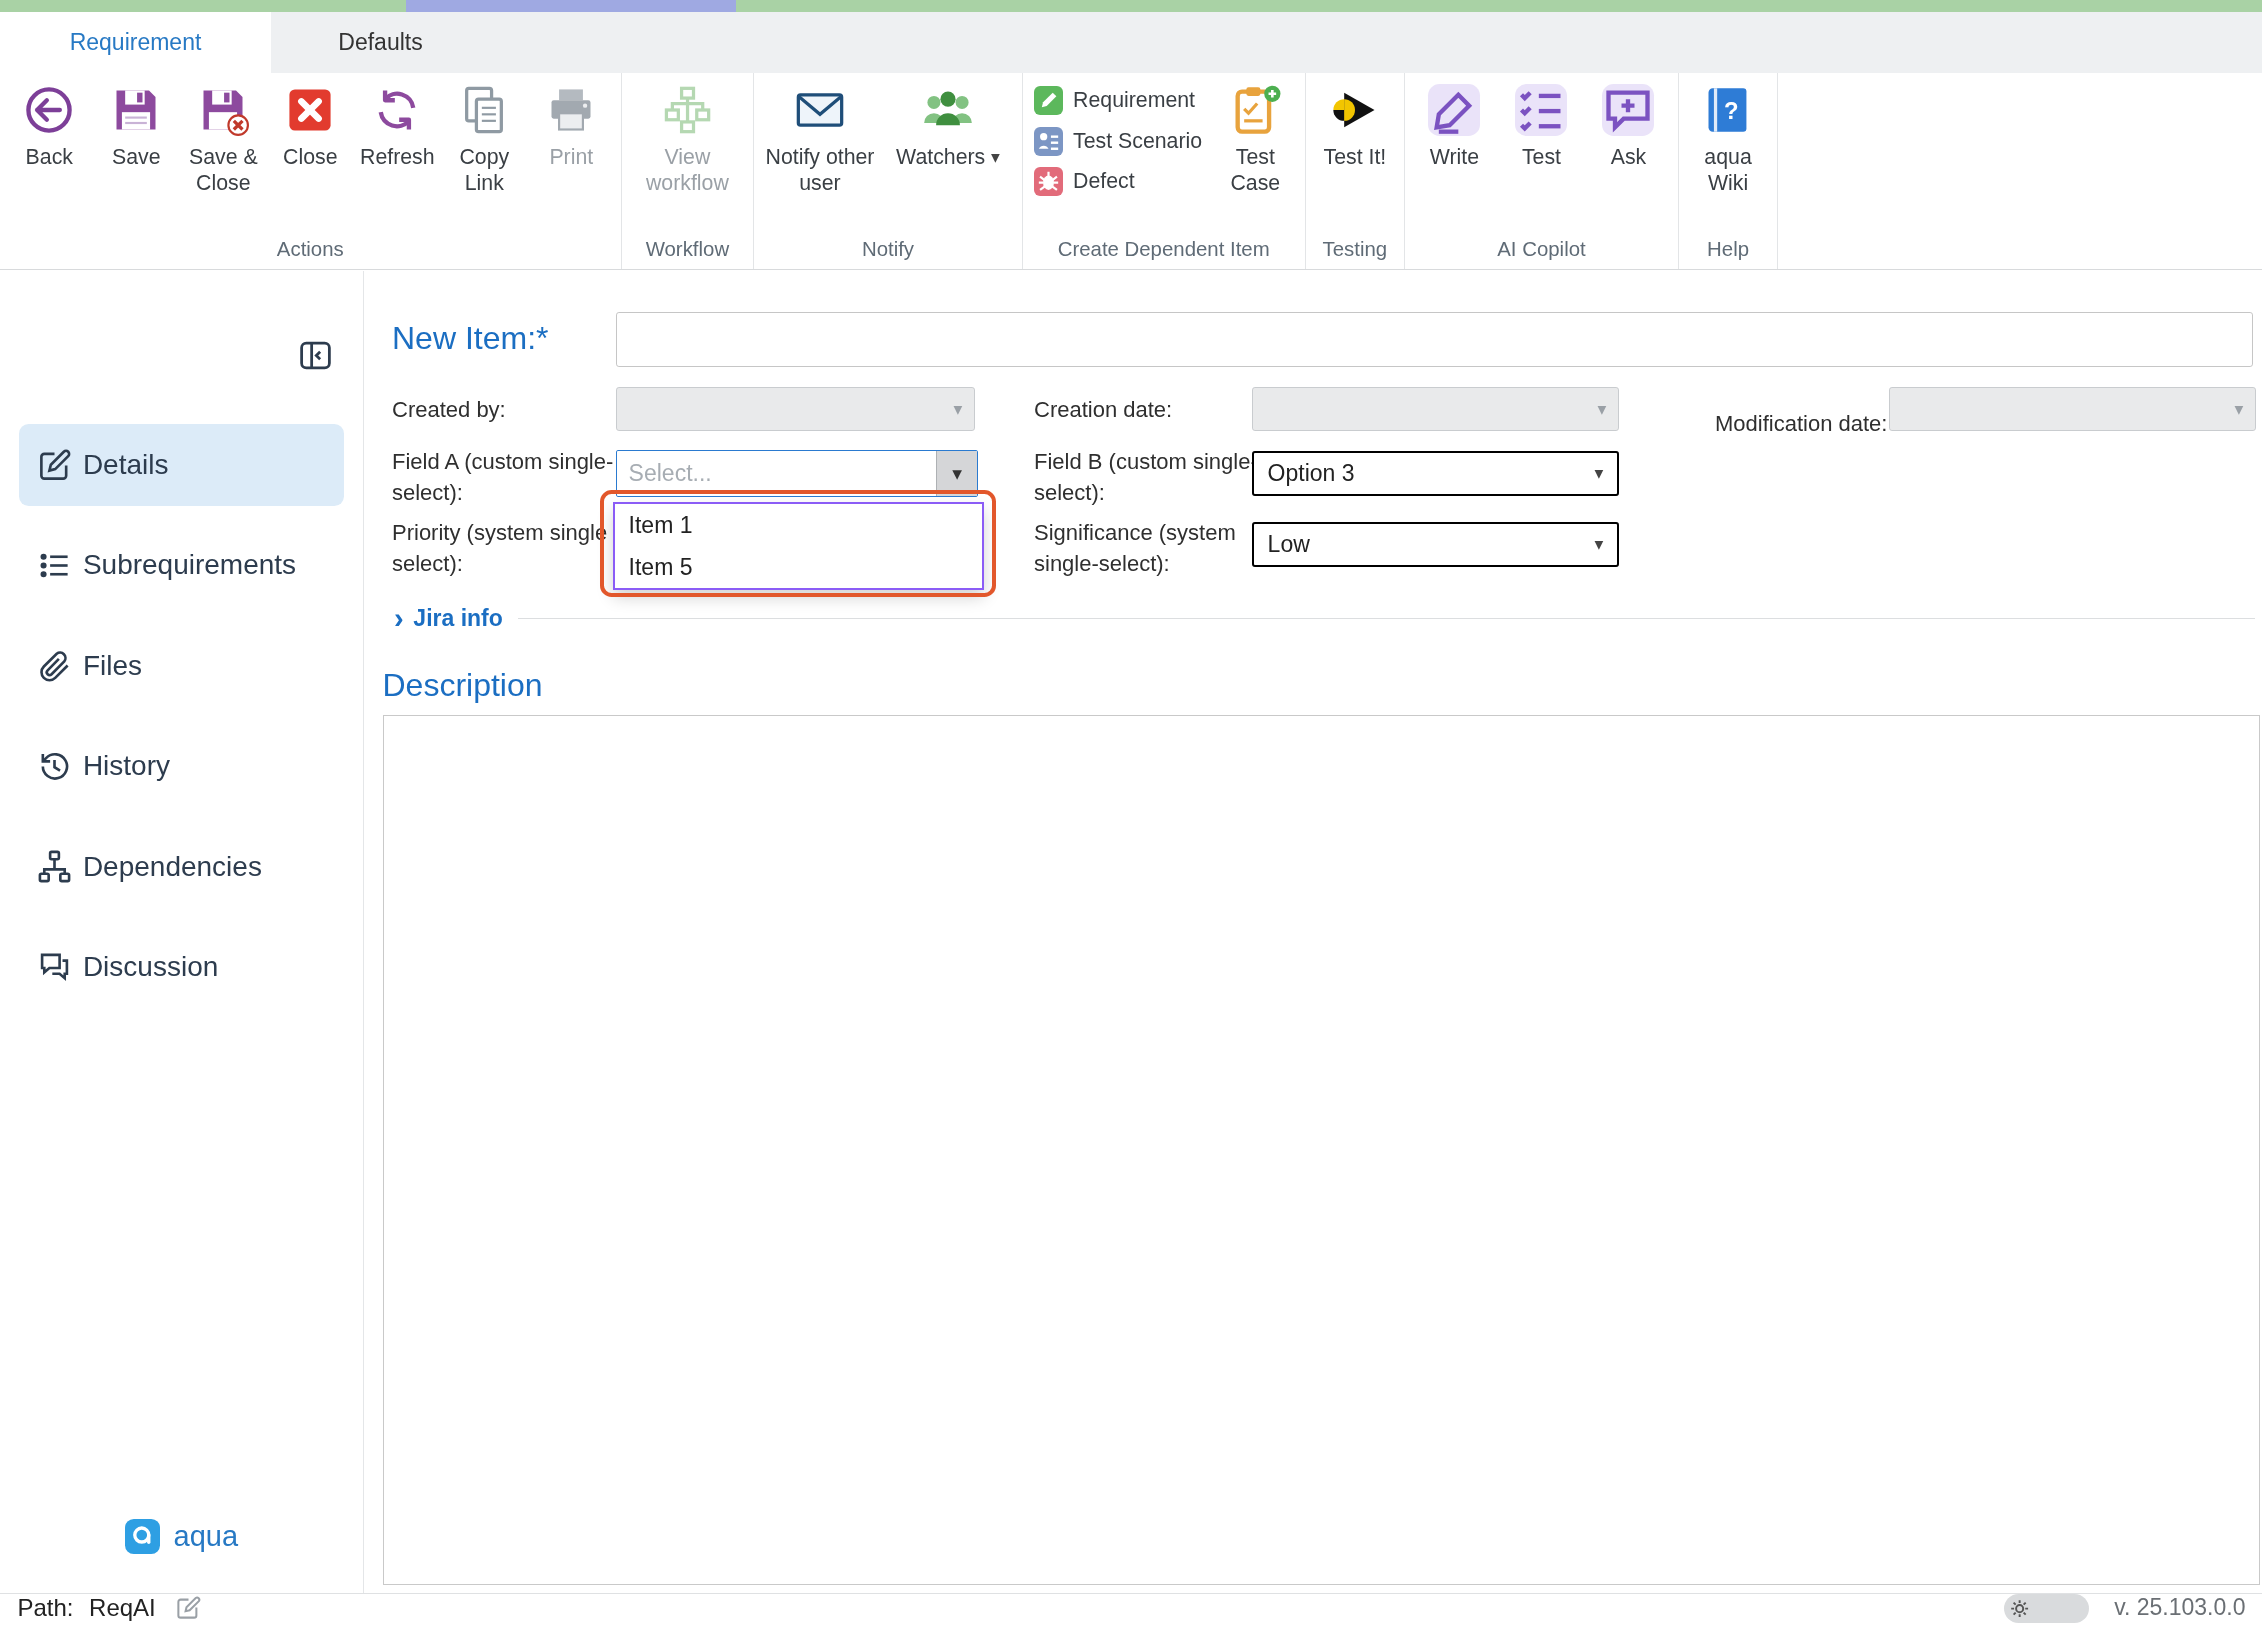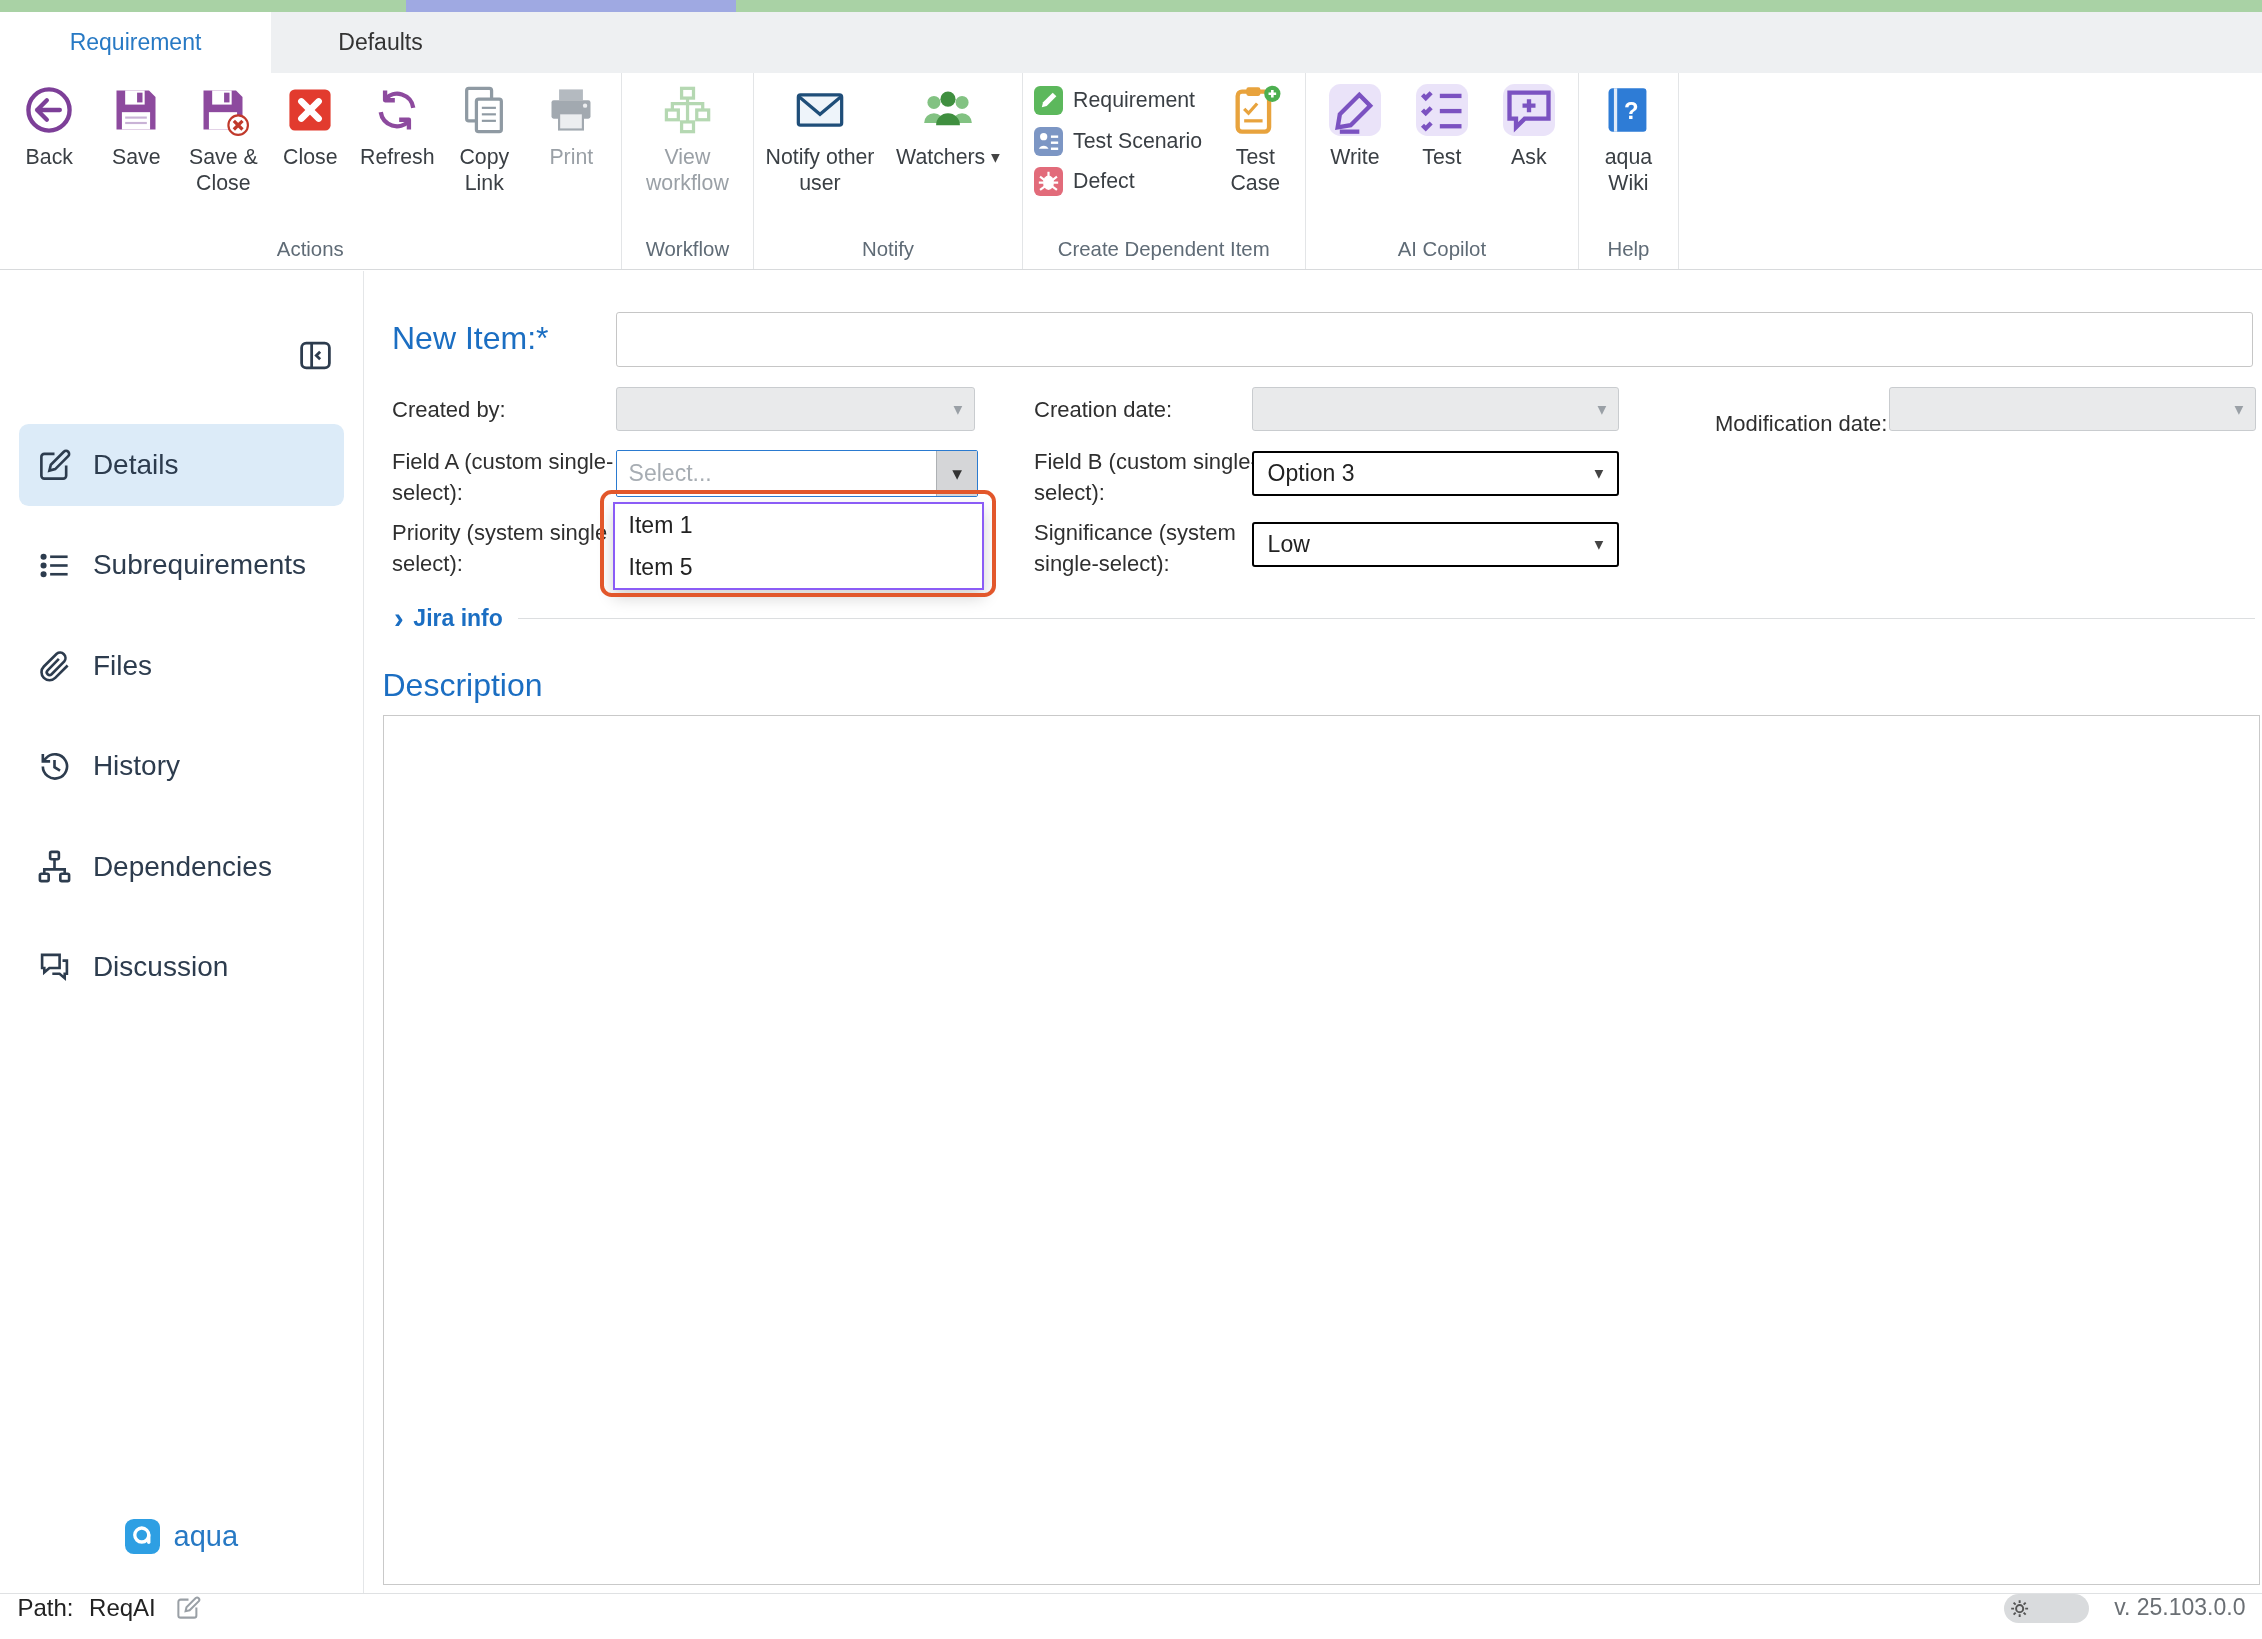--- a/index.html
+++ b/index.html
@@ -43,21 +43,21 @@
   .dep-item .dic svg { width:100%; height:100%; }
 
   .ai-chip { width:52px; height:52px; border-radius:11.6px; background:#eae3f9; display:flex; align-items:center; justify-content:center; }
   .ai-chip svg { width:35px; height:35px; }
 
   
   .sidebar { position:absolute; left:0; top:271px; width:364px; bottom:47px; background:#fff; border-right:1px solid #e4e6e8; }
   .collapse-btn { position:absolute; top:66px; right:29px; width:37px; height:37px; cursor:pointer; }
   .collapse-btn svg { width:100%; height:100%; }
   .nav { position:absolute; top:153px; left:0; right:0; display:flex; flex-direction:column; gap:18.4px; padding:0 19.4px; }
-  .nav-item { height:82px; display:flex; align-items:center; gap:21px; padding:0 17.5px; border-radius:9.7px; font-size:28px; color:#2d3c4e; cursor:pointer; }
+  .nav-item { height:82px; display:flex; align-items:center; gap:11px; padding:0 17.5px; border-radius:9.7px; font-size:28px; color:#2d3c4e; cursor:pointer; }
   .nav-item.active { background:#dcebf8; }
   .nav-item svg { width:35px; height:35px; flex:none; }
   .brand { position:absolute; bottom:39px; left:0; right:0; display:flex; align-items:center; justify-content:center; gap:13.6px; }
   .brand svg { width:35px; height:35px; }
   .brand-text { font-size:29px; color:#2779c4; }
 
   
   .main { position:absolute; left:365px; top:271px; right:0; bottom:47px; background:#fff; }
   .page-title { position:absolute; left:27px; top:49px; font-size:32px; color:#1b6ec2; }
   .new-item-input { position:absolute; left:251px; top:41px; width:1637px; height:55px; border:1px solid #c6c6c6; border-radius:2.9px; font-size:25px; padding:0 13.6px; font-family:"Liberation Sans",sans-serif; }
@@ -300,20 +300,36 @@
                 <circle cx="40" cy="9" r="7.5" fill="#4caf50"></circle>
                 <path d="M40 5.5 v7 M36.5 9 h7" stroke="#fff" stroke-width="2.4"></path>
               </svg>
           </span>
           <span class="rlabel">Test Case</span>
         </div>
       </div>
       <div class="rgroup-caption">Create Dependent Item</div>
     </div>
 
+    <div class="rgroup">
+      <div class="rgroup-body">
+        <div class="ra">
+          <span class="ric">
+            <svg viewBox="0 0 48 48">
+                <path d="M4 24 a10 10 0 0 1 10 -10 v10 z" fill="#f2c500"></path>
+                <path d="M14 34 a10 10 0 0 1 -10 -10 h10 z" fill="#111"></path>
+                <path d="M14 8 L42 24 L14 40 z" fill="#111"></path>
+                <path d="M14 14 v20 a10 10 0 0 0 0 -20 z" fill="#f2c500"></path>
+              </svg>
+          </span>
+          <span class="rlabel">Test It!</span>
+        </div>
+      </div>
+      <div class="rgroup-caption">Testing</div>
+    </div>
 
     <div class="rgroup">
       <div class="rgroup-body">
         <div class="ra">
           <span class="ric">
             <span class="ai-chip">
                 <svg viewBox="0 0 24 24" fill="none" stroke="#7b52c1" stroke-width="2">
                   <path d="M14 5 l5 5 -9 9 -6 1 1 -6 z"></path>
                   <line x1="5" y1="22" x2="14" y2="22"></line>
                 </svg>

